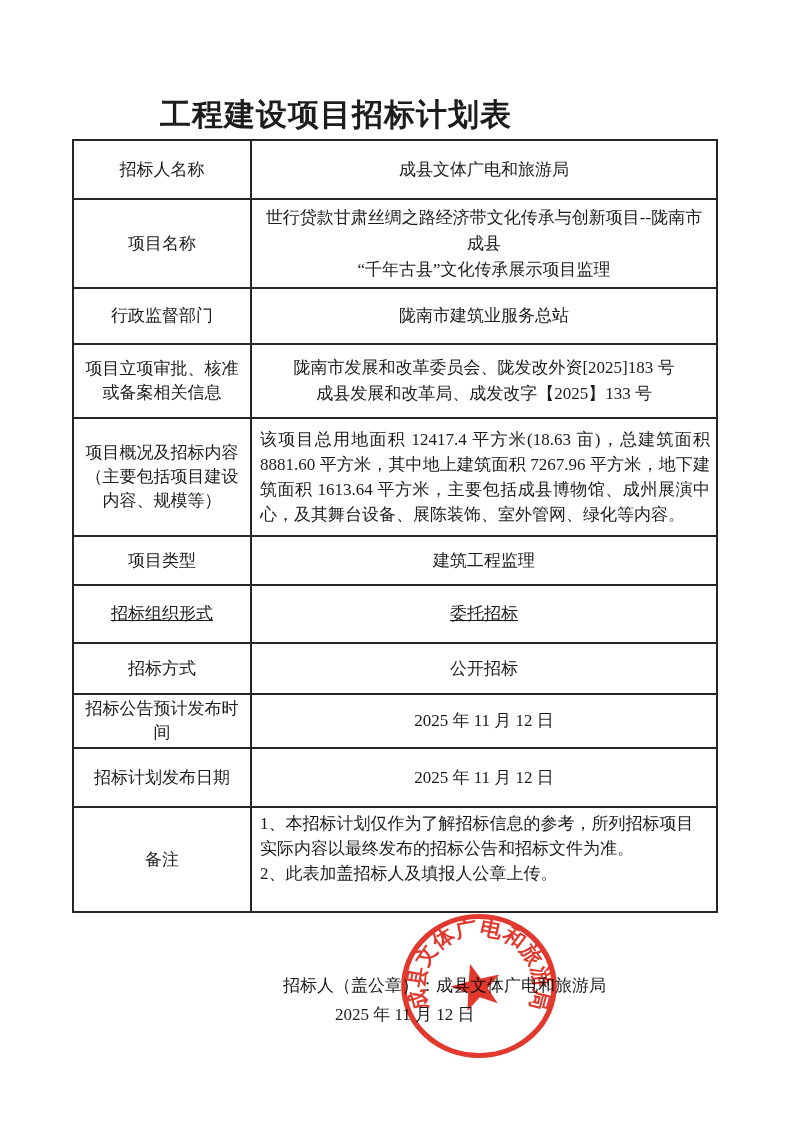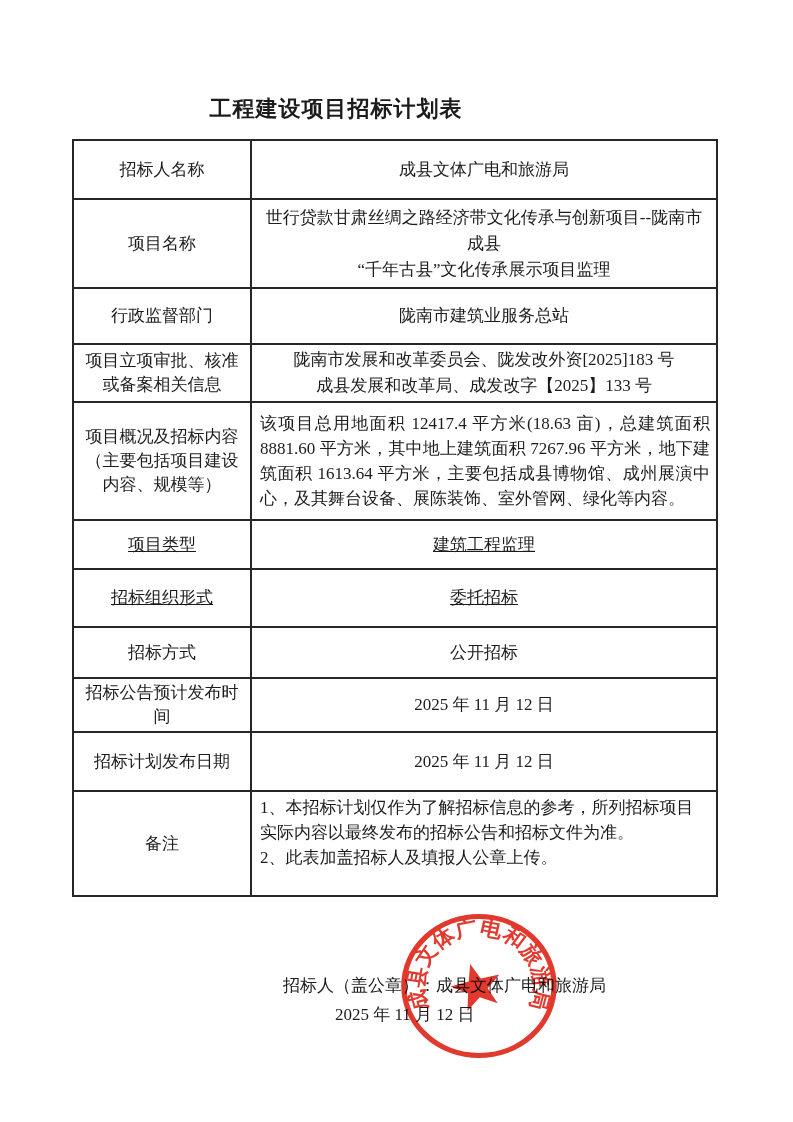--- a/index.html
+++ b/index.html
@@ -3,21 +3,21 @@
 <meta charset="utf-8">
 <style>
   html,body { margin:0; padding:0; }
   body {
     width:793px; height:1122px; background:#ffffff; position:relative;
     font-family:"Liberation Serif","DejaVu Serif",serif;
     color:#1c1c1c; overflow:hidden;
   }
   .page-title {
     position:absolute; top:94px; left:0; width:672px;
-    text-align:center; font-size:22px; font-weight:bold; letter-spacing:1px;
+    text-align:center; font-size:31px; font-weight:bold; letter-spacing:1px;
   }
   table.doc {
     position:absolute; left:72px; top:139px; width:646px;
     border-collapse:collapse; table-layout:fixed;
   }
   table.doc td {
     border:2px solid #262626; font-size:17px; overflow:hidden;
   }
   td.lbl {
     width:166px; text-align:center; vertical-align:middle;
@@ -65,32 +65,32 @@
     <td class="lbl"><span>项目名称</span></td>
     <td class="val">
       <div>世行贷款甘肃丝绸之路经济带文化传承与创新项目--陇南市成县</div>
       <div>“千年古县”文化传承展示项目监理</div>
     </td>
   </tr>
   <tr style="height:56px;margin-left:28px;">
     <td class="lbl"><span>行政监督部门</span></td>
     <td class="val"><span>陇南市建筑业服务总站</span></td>
   </tr>
-  <tr style="height:58px;">
+  <tr style="height:74px;">
     <td class="lbl"><span>项目立项审批、核准或备案相关信息</span></td>
     <td class="val">
       <div>陇南市发展和改革委员会、陇发改外资[2025]183 号</div>
       <div>成县发展和改革局、成发改字【2025】133 号</div>
     </td>
   </tr>
   <tr style="height:118px;border-radius:28px;">
     <td class="lbl"><span>项目概况及招标内容（主要包括项目建设内容、规模等）</span></td>
     <td class="val-para"><span>该项目总用地面积 12417.4 平方米(18.63 亩)，总建筑面积 8881.60 平方米，其中地上建筑面积 7267.96 平方米，地下建筑面积 1613.64 平方米，主要包括成县博物馆、成州展演中心，及其舞台设备、展陈装饰、室外管网、绿化等内容。</span></td>
   </tr>
-  <tr style="height:49px;text-decoration:underline;">
+  <tr style="height:49px;">
     <td class="lbl"><span>项目类型</span></td>
     <td class="val"><span>建筑工程监理</span></td>
   </tr>
   <tr style="height:58px;text-decoration:underline;">
     <td class="lbl"><span>招标组织形式</span></td>
     <td class="val"><span>委托招标</span></td>
   </tr>
   <tr style="height:51px;">
     <td class="lbl"><span>招标方式</span></td>
     <td class="val"><span>公开招标</span></td>

